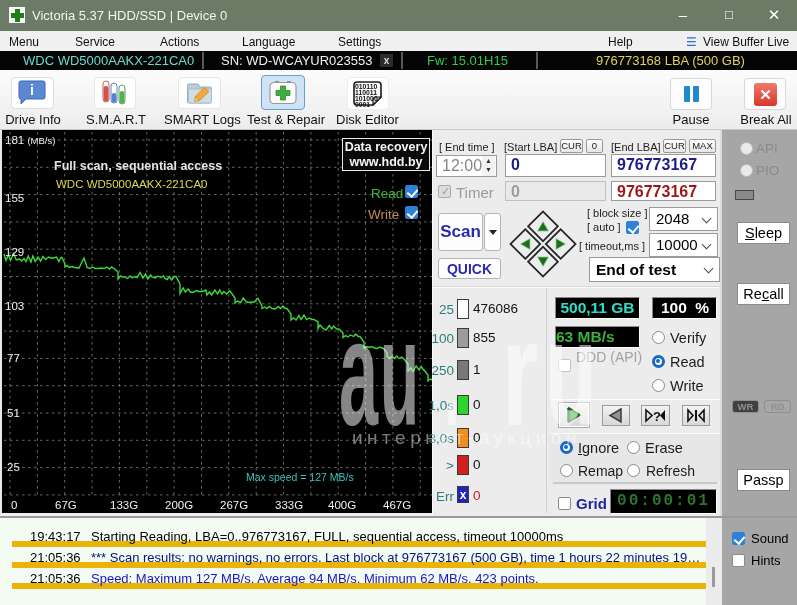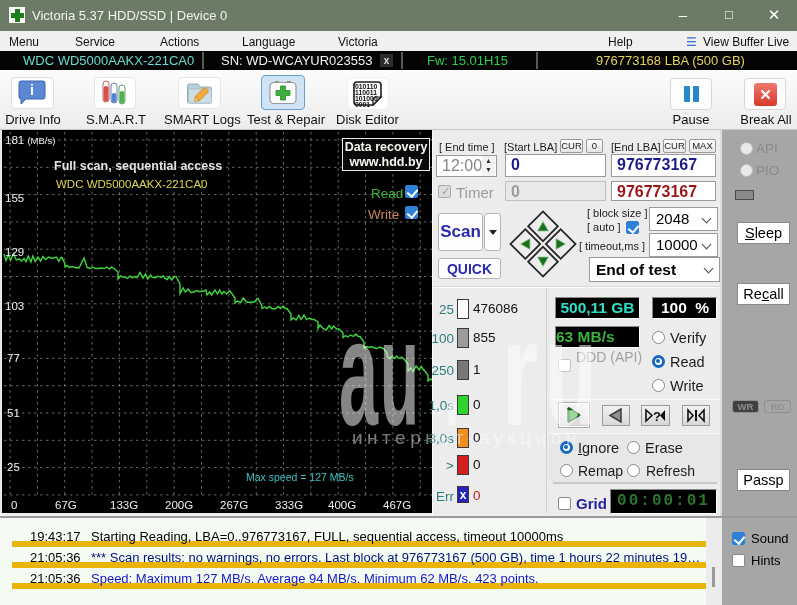--- a/index.html
+++ b/index.html
@@ -65,21 +65,21 @@
     <div id="ttext">Victoria 5.37 HDD/SSD | Device 0</div>
     <div class="wbtn" style="left:660px;">–</div>
     <div class="wbtn" style="left:706px;font-size:13px;">□</div>
     <div class="wbtn" style="left:751px;">✕</div>
   </div>
   <div id="menubar">
     <span style="left:9px;">Menu</span>
     <span style="left:75px;">Service</span>
     <span style="left:160px;">Actions</span>
     <span style="left:242px;">Language</span>
-    <span style="left:338px;">Victoria</span>
+    <span style="left:338px;">Settings</span>
     <span style="left:608px;">Help</span>
     <span style="left:686px;color:#2f6fd0;font-size:12px;">☰</span>
     <span style="left:703px;">View Buffer Live</span>
   </div>
   <div id="blackbar">
     <div class="seg" style="left:23px;color:#68dcd2;">WDC WD5000AAKX-221CA0</div>
     <div class="sep" style="left:202px;"></div>
     <div class="seg" style="left:221px;color:#f2f2f2;">SN: WD-WCAYUR023553</div>
     <div class="seg" style="left:380px;top:3px;width:13px;height:13px;background:#2c2c2c;color:#dcdcdc;font-size:10px;font-weight:bold;text-align:center;line-height:13px;">x</div>
     <div class="sep" style="left:401px;"></div>

